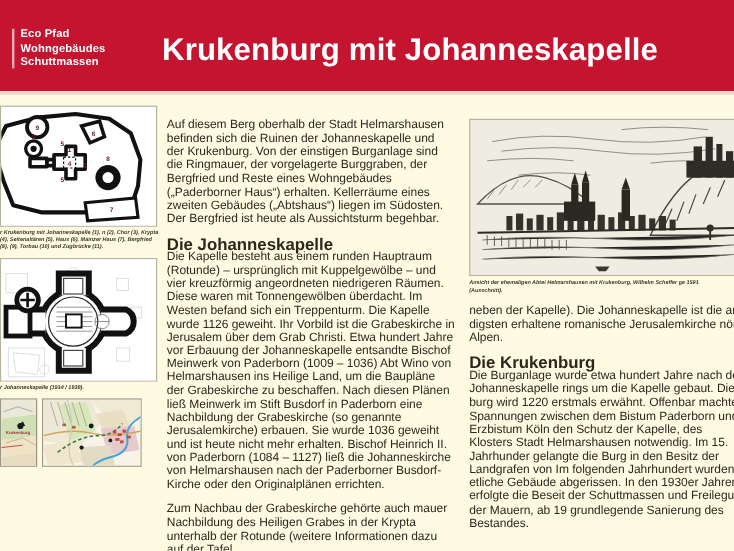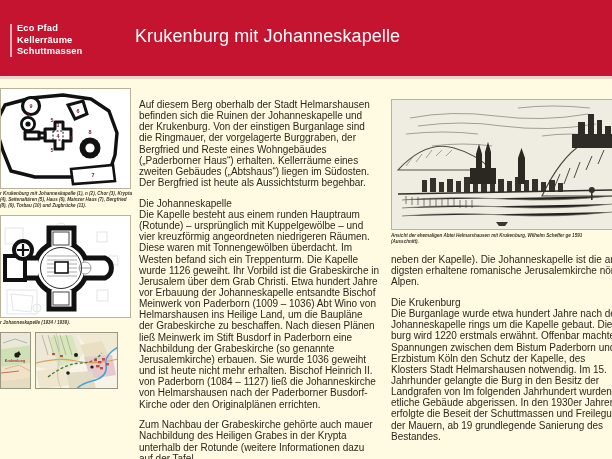--- a/index.html
+++ b/index.html
@@ -69,22 +69,22 @@
     font-size: 9.3px;
     font-weight: bold;
     letter-spacing: .15px;
     white-space: nowrap;
   }
   .header-title {
     position: absolute;
     left: 135px;
     top: 26px;
     color: #FFFFFF;
-    font-size: 18px;
-    font-weight: normal;
+    font-size: 26px;
+    font-weight: bold;
     letter-spacing: .1px;
     white-space: nowrap;
   }
 
   
   .col-left {
     position: absolute;
     left: 0;
     top: 88px;
     width: 132px;
@@ -164,23 +164,23 @@
   
   .body-text {
     font-size: 10px;
     line-height: 11.15px;
     color: #2b271d;
     text-align: left;
     margin: 0 0 9.5px 0;
     letter-spacing: -.02px;
   }
   .sub-head {
-    font-size: 10px;
+    font-size: 14px;
     line-height: 11.15px;
-    font-weight: normal;
+    font-weight: bold;
     color: #2b271d;
     margin: 0 0 0 0;
   }
 
   
   .engraving-frame {
     width: 227px;
     height: 131px;
     border: 1px solid #b9b39b;
     background: #efece1;
@@ -202,21 +202,21 @@
 </head>
 <body>
 
 <div class="panel">
 
   <div class="header">
     <div class="brand">
       <div class="brand-rule"></div>
       <div class="brand-lines">
         <span>Eco Pfad</span>
-        <span>Kellerräume</span>
+        <span>Wohngebäudes</span>
         <span>Schuttmassen</span>
       </div>
     </div>
     <div class="header-title">Krukenburg mit Johanneskapelle</div>
   </div>
   <div class="header-underline"></div>
 
   <div class="col-left">
 
     <div class="figure">

